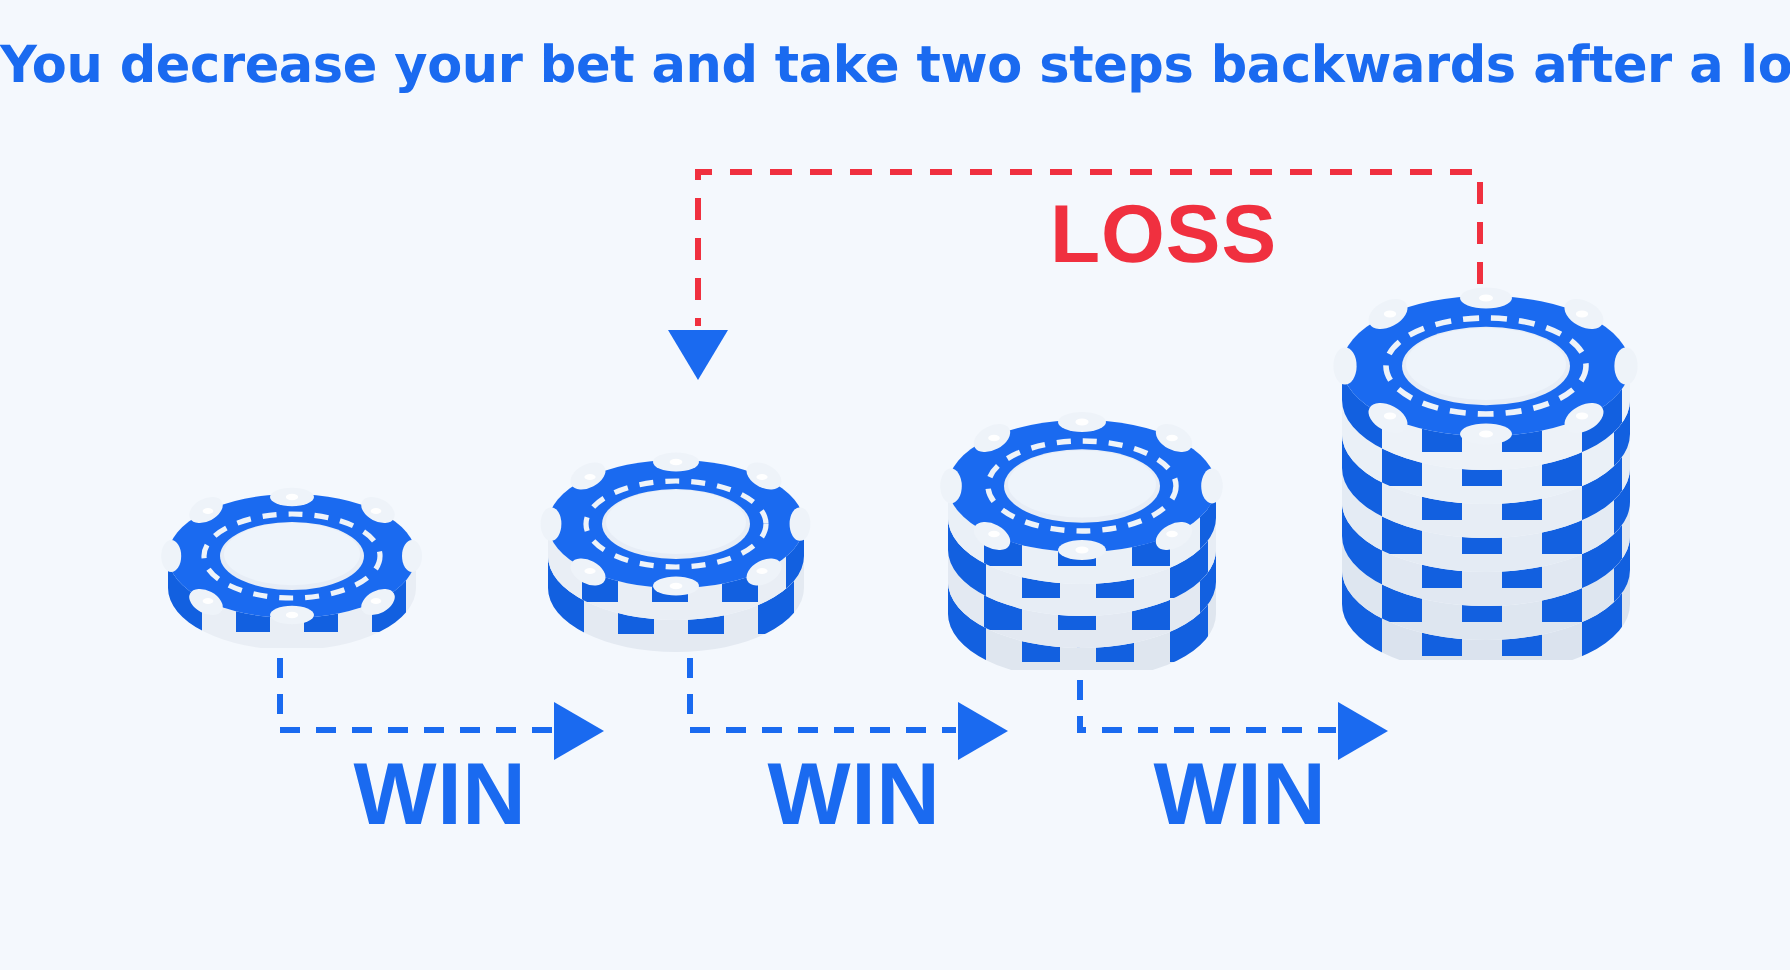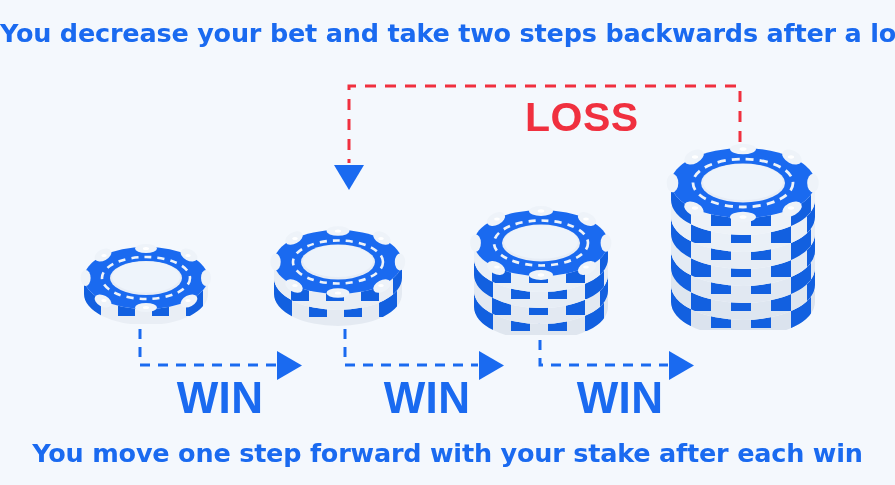--- a/index.html
+++ b/index.html
@@ -411,15 +411,14 @@
         <ellipse cx="78" cy="19" rx="3.5" ry="1.8"></ellipse>
         <ellipse cx="78" cy="87" rx="3.5" ry="1.8"></ellipse>
         <ellipse cx="30" cy="27" rx="3.1" ry="1.7"></ellipse>
         <ellipse cx="126" cy="27" rx="3.1" ry="1.7"></ellipse>
         <ellipse cx="30" cy="78" rx="3.1" ry="1.7"></ellipse>
         <ellipse cx="126" cy="78" rx="3.1" ry="1.7"></ellipse>
       </g>
     </g>
   </svg>
 
-  <div id="headline-bottom" class="headline">You move one step forward with your stake after each win</div>
 
 </div>
 
 </body></html>

